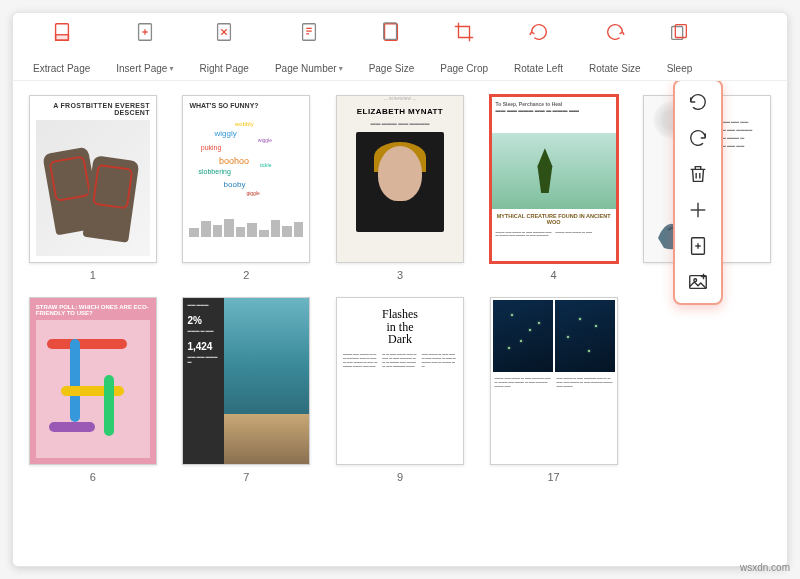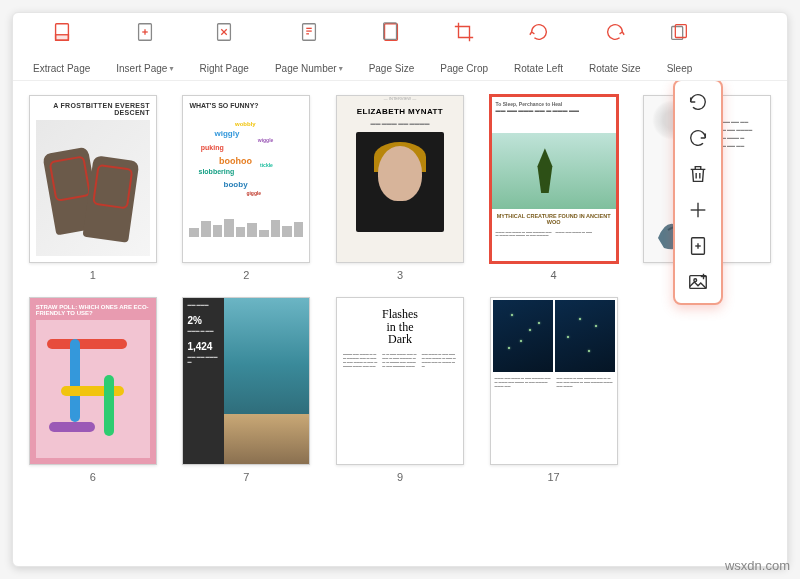--- a/index.html
+++ b/index.html
@@ -19,21 +19,21 @@
     
     .p1 { padding: 6px; display: flex; flex-direction: column; }
     .p1-title { font-size: 7px; font-weight: bold; letter-spacing: 0.3px; text-align: right; color: #333; margin-bottom: 4px; }
     .p1-img { flex: 1; background: linear-gradient(135deg, #e8e8e8, #f5f5f5); position: relative; }
     .p1-boot { position: absolute; width: 40%; height: 60%; background: #6b5a4a; border-radius: 8px 8px 4px 4px; }
     .p1-boot1 { left: 12%; top: 22%; transform: rotate(-10deg); }
     .p1-boot2 { left: 46%; top: 28%; transform: rotate(8deg); }
     .p1-boot::after { content:""; position:absolute; inset: 10% 10% 40% 10%; border: 2px solid #c0392b; border-radius: 6px; }
     .p2-title { font-size: 7px; font-weight: bold; color: #333; }
     .p2-cloud { height: 66%; position: relative; overflow: hidden; }
-    .wc { position: absolute; font-weight: bold; white-space: nowrap; }
+    .wc { position: absolute; font-weight: normal; white-space: nowrap; }
     .bars { display:flex; gap:2px; height: 22px; align-items:flex-end; margin-top: 4px; }
     .bars span { flex:1; background:#bbb; }
     .p3 { padding: 0; text-align: center; background: #f4f1eb; }
     .p3-title { font-size: 8px; font-weight: bold; letter-spacing: 0.4px; margin: 6px 0 4px; }
     .p3-sub { font-size: 5px; color: #888; margin-bottom: 6px; }
     .p3-img { width: 70%; height: 60%; margin: 0 auto; background: #1a1a1a; border-radius: 2px; position: relative; }
     .p3-face { position:absolute; width:50%; height:55%; background:#d7b49a; border-radius:50% 50% 45% 45%; top:14%; left:25%; }
     .p3-hair { position:absolute; width:58%; height:30%; background:#b8860b; border-radius:50% 50% 0 0; top:10%; left:21%; }
     .p4 { display: flex; flex-direction: column; }
     .p4-top { height: 22%; padding: 4px; font-size: 5px; color: #666; }
@@ -67,21 +67,21 @@
     .p9-title { font-size: 12px; font-family: Georgia, serif; font-weight:normal; text-align:center; line-height:1.05; margin:4px 0 6px; }
     .p9-cols { flex:1; column-count:3; column-gap:4px; font-size:3px; color:#999; overflow:hidden; }
     .p10 { display:grid; grid-template-columns:1fr 1fr; gap:2px; padding:2px; }
     .p10-img { background: linear-gradient(160deg, #0a2a4a, #051525); position:relative; }
     .firefly { position:absolute; width:2px; height:2px; background:#a8e6a0; border-radius:50%; box-shadow:0 0 2px #a8e6a0; }
     .p10-txt { font-size:3px; color:#999; padding:2px; overflow:hidden; }
     
     .ctx-panel { position: absolute; top: -2px; right: 64px; width: 50px; background: #fff; border: 2px solid #f3a08a; border-radius: 8px; box-shadow: 0 4px 12px rgba(231,76,60,0.25); padding: 10px 0; display: flex; flex-direction: column; align-items: center; gap: 14px; }
     .ctx-btn { cursor: pointer; color: #333; }
     .ctx-btn svg { width: 22px; height: 22px; display:block; stroke: #333; fill: none; stroke-width: 1.5; }
-    .watermark { position: fixed; bottom: 6px; right: 10px; font-size: 13px; color: #888; }
+    .watermark { position: fixed; bottom: 6px; right: 10px; font-size: 10px; color: #888; }
     .filler { word-break: break-all; }
   </style>
 </head>
 <body>
 
 <div class="app">
 
   <div class="toolbar">
     <div class="tbtn">
       <svg viewBox="0 0 24 24" fill="none" stroke="#e74c3c" stroke-width="1.5">

